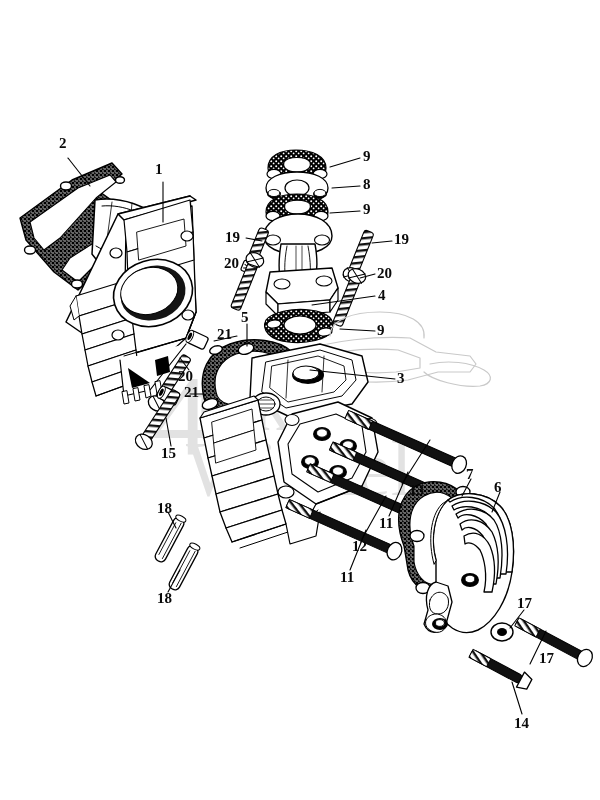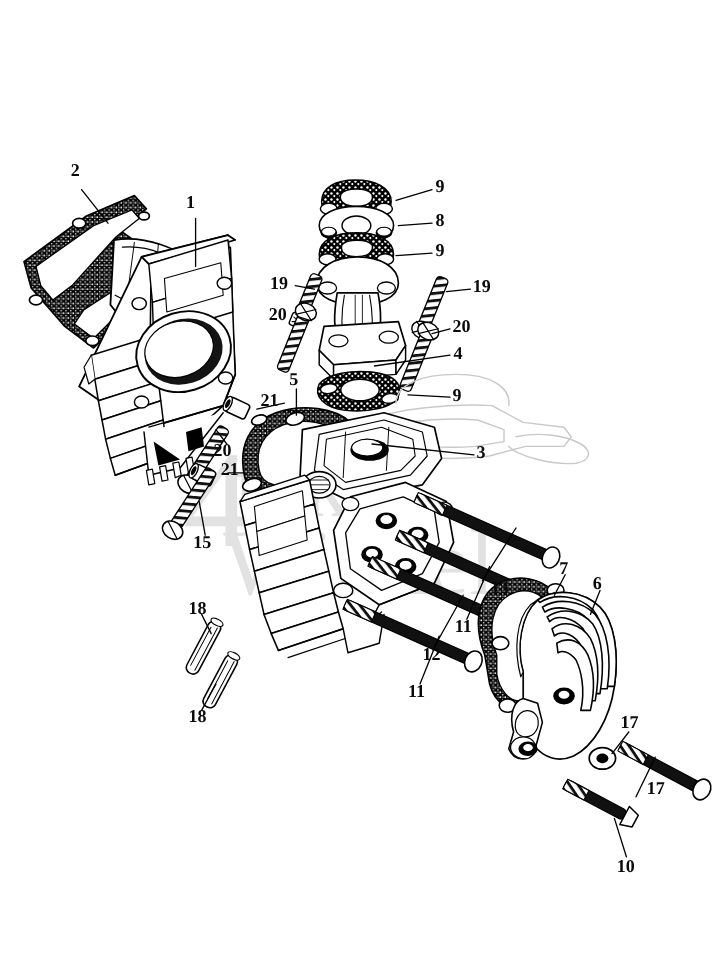--- a/index.html
+++ b/index.html
@@ -450,15 +450,15 @@
   <span class="callout" style="left:392px; top:483px;margin-left:17px;">13</span>
   <span class="callout" style="left:466px; top:467px;">7</span>
   <span class="callout" style="left:494px; top:480px;">6</span>
   <span class="callout" style="left:379px; top:516px;">11</span>
   <span class="callout" style="left:157px; top:501px;">18</span>
   <span class="callout" style="left:352px; top:539px;">12</span>
   <span class="callout" style="left:340px; top:570px;">11</span>
   <span class="callout" style="left:157px; top:591px;">18</span>
   <span class="callout" style="left:517px; top:596px;">17</span>
   <span class="callout" style="left:539px; top:651px;">17</span>
-  <span class="callout" style="left:514px; top:716px;">10</span>
+  <span class="callout" style="left:514px; top:716px;">14</span>
 
 </div>
 
 </body></html>

